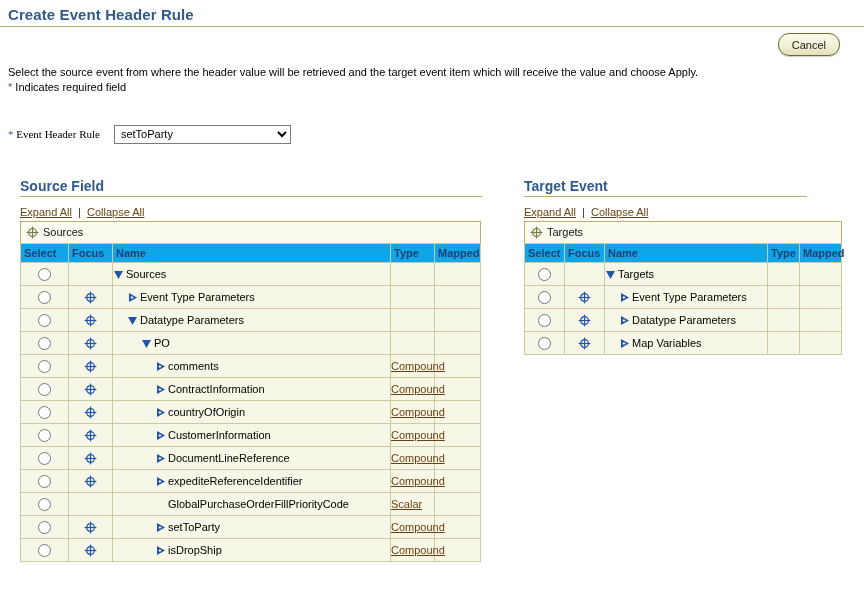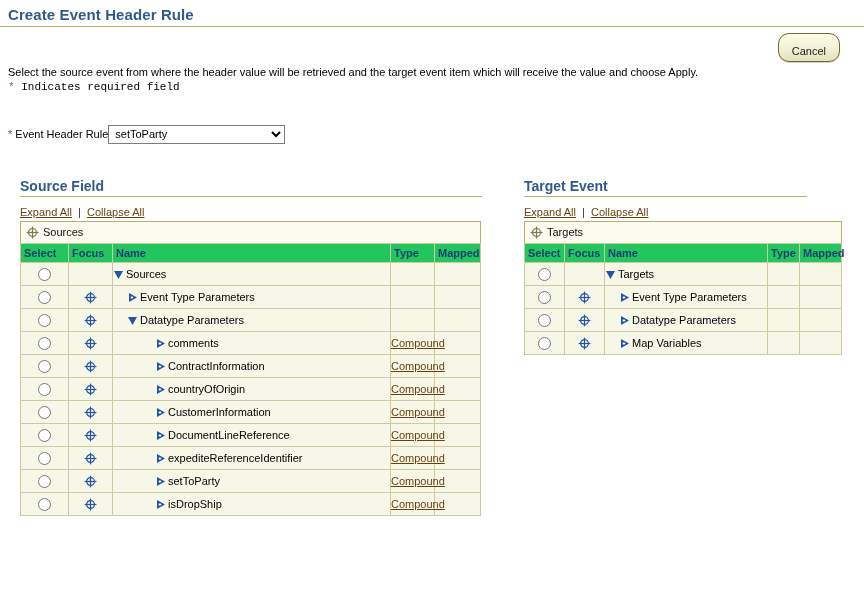--- a/index.html
+++ b/index.html
@@ -32,21 +32,21 @@
   }
   .button-bar {
     height: 32px;
     position: relative;
   }
   .btn-cancel {
     position: absolute;
     right: 24px;
     top: 6px;
     display: inline-block;
-    padding: 10px 13px 3px 13px;
+    padding: 4px 13px 3px 13px;
     border: 1px solid #6b6b2e;
     border-radius: 11px;
     background: linear-gradient(to bottom, #fbfbe8 0%, #f2f0d6 55%, #e3e0bd 100%);
     color: #1a1a1a;
     font-size: 11px;
     font-family: "Liberation Sans", sans-serif;
     cursor: pointer;
     box-shadow: 0 1px 0 rgba(0,0,0,0.18);
     line-height: 14px;
   }
@@ -54,36 +54,36 @@
   .instructions {
     padding: 6px 0 0 8px;
     font-size: 11px;
     line-height: 15px;
     color: #000;
   }
   .req-note {
     padding: 1px 0 0 8px;
     font-size: 11px;
     color: #000;
-    font-family: Liberation Mono, monospace;
   }
   .req-star { color: #3c63a0; font-size: 11px; }
 
   
   .rule-row {
     margin-top: 30px;
     padding-left: 8px;
     display: flex;
     align-items: center;
     height: 22px;
   }
   .rule-label {
     font-size: 11px;
-    margin-right: 0;
+    margin-right: 14px;
     white-space: nowrap;
+    font-family: Liberation Serif, serif;
   }
   .rule-select {
     width: 177px;
     height: 19px;
     font-family: "Liberation Sans", sans-serif;
     font-size: 11px;
     border: 1px solid #7b7b7b;
     background: #ffffff;
     padding: 1px 2px;
     color: #000;
@@ -145,21 +145,21 @@
     border: none;
     border-bottom: 1px solid #cfc9a0;
     height: 21px;
     padding-left: 5px;
     font-size: 11px;
     color: #111;
   }
   .root-band .focus-ico { vertical-align: -3px; margin-right: 4px; }
 
   .col-head th {
-    background: #22c55e;
+    background: #0ea5e9;
     color: #1f3f73;
     font-weight: bold;
     font-size: 11px;
     height: 18px;
     text-align: left;
     padding: 0 2px 0 3px;
     border: 1px solid #cfc9a0;
     white-space: nowrap;
   }
 
@@ -307,20 +307,33 @@
             <td class="cell-type"></td>
             <td class="cell-mapped"></td>
           </tr>
           <tr class="row">
             <td class="cell-select"><input type="radio" name="source-select" style=""></td>
             <td class="cell-focus"><span class="focus-ico"><svg width="13" height="13" viewBox="0 0 13 13">
                   <circle cx="6.5" cy="6.5" r="3.9" fill="none" stroke="#2255aa" stroke-width="1.2"></circle>
                   <line x1="6.5" y1="0.6" x2="6.5" y2="12.4" stroke="#2255aa" stroke-width="1.2"></line>
                   <line x1="0.6" y1="6.5" x2="12.4" y2="6.5" stroke="#2255aa" stroke-width="1.2"></line>
                 </svg></span></td>
+            <td class="cell-name"><span class="spacer" style="width: 28px;"></span><span class="tri"><svg width="11" height="11" viewBox="0 0 11 11">
+                  <polygon points="1,2 10,2 5.5,10" fill="#2255aa"></polygon>
+                </svg></span><span class="name-text">PO</span></td>
+            <td class="cell-type"></td>
+            <td class="cell-mapped"></td>
+          </tr>
+          <tr class="row">
+            <td class="cell-select"><input type="radio" name="source-select" style=""></td>
+            <td class="cell-focus"><span class="focus-ico"><svg width="13" height="13" viewBox="0 0 13 13">
+                  <circle cx="6.5" cy="6.5" r="3.9" fill="none" stroke="#2255aa" stroke-width="1.2"></circle>
+                  <line x1="6.5" y1="0.6" x2="6.5" y2="12.4" stroke="#2255aa" stroke-width="1.2"></line>
+                  <line x1="0.6" y1="6.5" x2="12.4" y2="6.5" stroke="#2255aa" stroke-width="1.2"></line>
+                </svg></span></td>
             <td class="cell-name"><span class="spacer" style="width: 42px;"></span><span class="tri"><svg width="11" height="11" viewBox="0 0 11 11">
                   <polygon points="2,1 10,5.5 2,10" fill="#2255aa"></polygon>
                   <line x1="3.6" y1="5.5" x2="6.2" y2="5.5" stroke="#ffffff" stroke-width="1.1"></line>
                   <line x1="4.9" y1="4.2" x2="4.9" y2="6.8" stroke="#ffffff" stroke-width="1.1"></line>
                 </svg></span><span class="name-text">comments</span></td>
             <td class="cell-type"><span class="type-link">Compound</span></td>
             <td class="cell-mapped"></td>
           </tr>
           <tr class="row">
             <td class="cell-select"><input type="radio" name="source-select" style=""></td>
@@ -388,20 +401,27 @@
                   <circle cx="6.5" cy="6.5" r="3.9" fill="none" stroke="#2255aa" stroke-width="1.2"></circle>
                   <line x1="6.5" y1="0.6" x2="6.5" y2="12.4" stroke="#2255aa" stroke-width="1.2"></line>
                   <line x1="0.6" y1="6.5" x2="12.4" y2="6.5" stroke="#2255aa" stroke-width="1.2"></line>
                 </svg></span></td>
             <td class="cell-name"><span class="spacer" style="width: 42px;"></span><span class="tri"><svg width="11" height="11" viewBox="0 0 11 11">
                   <polygon points="2,1 10,5.5 2,10" fill="#2255aa"></polygon>
                   <line x1="3.6" y1="5.5" x2="6.2" y2="5.5" stroke="#ffffff" stroke-width="1.1"></line>
                   <line x1="4.9" y1="4.2" x2="4.9" y2="6.8" stroke="#ffffff" stroke-width="1.1"></line>
                 </svg></span><span class="name-text">expediteReferenceIdentifier</span></td>
             <td class="cell-type"><span class="type-link">Compound</span></td>
+            <td class="cell-mapped"></td>
+          </tr>
+          <tr class="row">
+            <td class="cell-select"><input type="radio" name="source-select" style=""></td>
+            <td class="cell-focus"></td>
+            <td class="cell-name"><span class="spacer" style="width: 42px;"></span><span class="spacer" style="width: 13px;"></span><span class="name-text">GlobalPurchaseOrderFillPriorityCode</span></td>
+            <td class="cell-type"><span class="type-link">Scalar</span></td>
             <td class="cell-mapped"></td>
           </tr>
           <tr class="row">
             <td class="cell-select"><input type="radio" name="source-select" style=""></td>
             <td class="cell-focus"><span class="focus-ico"><svg width="13" height="13" viewBox="0 0 13 13">
                   <circle cx="6.5" cy="6.5" r="3.9" fill="none" stroke="#2255aa" stroke-width="1.2"></circle>
                   <line x1="6.5" y1="0.6" x2="6.5" y2="12.4" stroke="#2255aa" stroke-width="1.2"></line>
                   <line x1="0.6" y1="6.5" x2="12.4" y2="6.5" stroke="#2255aa" stroke-width="1.2"></line>
                 </svg></span></td>
             <td class="cell-name"><span class="spacer" style="width: 42px;"></span><span class="tri"><svg width="11" height="11" viewBox="0 0 11 11">

